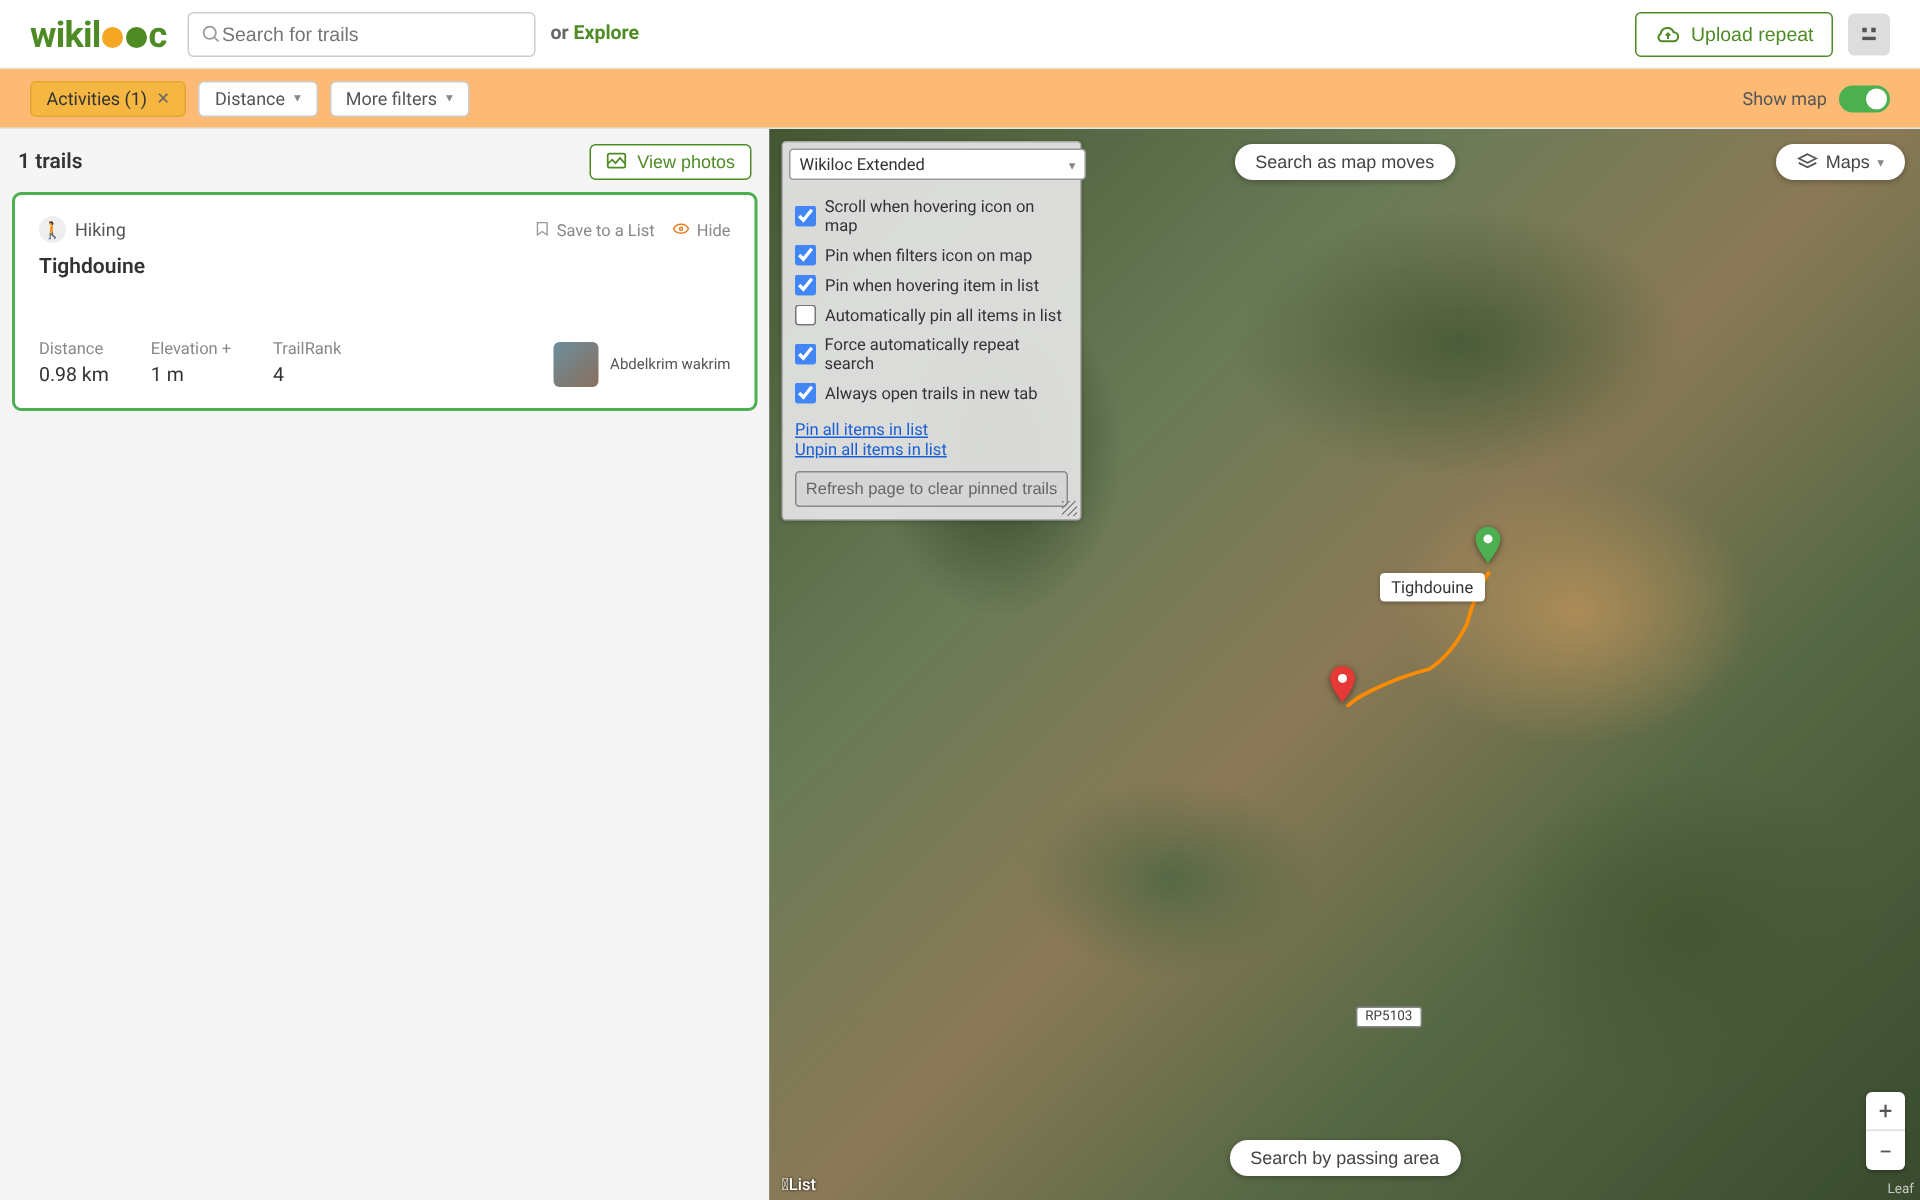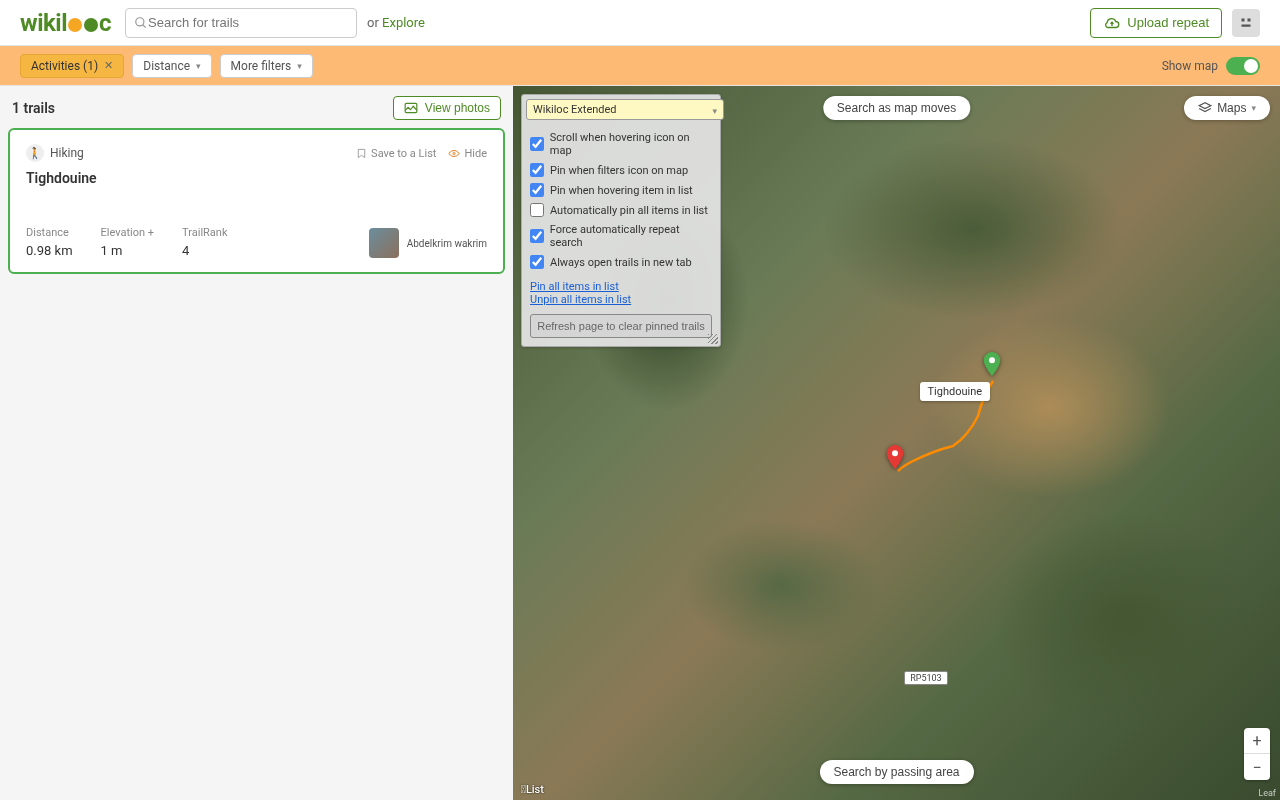--- a/index.html
+++ b/index.html
@@ -5,69 +5,69 @@
 * { box-sizing: border-box; margin: 0; padding: 0; }
 body { font-family: -apple-system, BlinkMacSystemFont, "Segoe UI", Roboto, Arial, sans-serif; font-size: 13px; color: #333; background: #fff; overflow: hidden; }
 
 
 .header { display: flex; align-items: center; padding: 8px 20px; border-bottom: 1px solid #e5e5e5; height: 46px; }
 .logo { font-size: 24px; font-weight: bold; color: #4e8b24; letter-spacing: -0.5px; margin-right: 14px; display:flex; align-items:center;}
 .logo .o1 { display:inline-block; width:14px; height:14px; border-radius:50%; background:#f5a623; margin: 0 1px; position:relative; top:2px;}
 .logo .o2 { display:inline-block; width:14px; height:14px; border-radius:50%; background:#4e8b24; margin: 0 1px; position:relative; top:2px;}
 .search-wrap { display:flex; align-items:center; border:1px solid #ccc; border-radius:4px; height:30px; width:232px; padding:0 8px; background:#fff;}
 .search-wrap input { border:none; outline:none; flex:1; font-size:13px; background:transparent;}
-.or-explore { margin-left: 10px; font-size:13px; color:#666;}
+.or-explore { margin-left: 10px; font-size:13px; color:#666;font-weight:bold;}
 .or-explore a { color:#4e8b24; text-decoration:none;}
 .header-right { margin-left:auto; display:flex; align-items:center; gap:10px;}
 .upload-btn { display:flex; align-items:center; gap:6px; border:1px solid #4e8b24; color:#4e8b24; padding:5px 12px; border-radius:4px; font-size:13px; background:#fff; cursor:pointer;}
 .avatar-box { width:28px; height:28px; background:#ddd; border-radius:4px; display:flex; align-items:center; justify-content:center; font-size:16px;}
 
 
 .filter-bar { display:flex; align-items:center; padding:8px 20px; border-bottom:1px solid #e5e5e5; height:40px; background:#fdba74;}
 .chip { display:inline-flex; align-items:center; gap:6px; border:1px solid #ccc; border-radius:4px; padding:4px 10px; font-size:12px; margin-right:8px; background:#fff; cursor:pointer; color:#555;}
 .chip.active { background:#f5b742; border-color:#e5a632; color:#333;}
 .chip .x { font-size:11px; color:#666; cursor:pointer;}
 .chev { font-size:9px; color:#888;}
 .filter-right { margin-left:auto; display:flex; align-items:center; gap:8px;}
 .toggle { width:34px; height:18px; background:#4caf50; border-radius:10px; position:relative; cursor:pointer;}
 .toggle::after { content:""; position:absolute; right:2px; top:2px; width:14px; height:14px; background:#fff; border-radius:50%;}
 
 
 .main { display:flex; height:calc(800px - 86px);}
 .left-panel { width:513px; background:#f5f5f5; padding:10px 8px; overflow-y:auto;}
 .results-head { display:flex; align-items:center; justify-content:space-between; margin-bottom:8px; padding: 0 4px;}
 .results-head h3 { font-size:14px; font-weight:600;}
-.view-photos { display:flex; align-items:center; gap:7px; border:1px solid #4e8b24; color:#4e8b24; padding:4px 10px; border-radius:4px; font-size:12px; background:#fff; cursor:pointer;}
+.view-photos { display:flex; align-items:flex-start; gap:7px; border:1px solid #4e8b24; color:#4e8b24; padding:4px 10px; border-radius:4px; font-size:12px; background:#fff; cursor:pointer;}
 .trail-card { background:#fff; border:2px solid #4caf50; border-radius:6px; padding:14px 16px; }
 .card-top { display:flex; align-items:center; justify-content:space-between;}
 .activity-tag { display:flex; align-items:center; gap:6px; font-size:12px; color:#555;}
 .activity-tag .ico { width:18px; height:18px; border-radius:50%; background:#eee; display:flex; align-items:center; justify-content:center; font-size:11px;}
 .card-actions { display:flex; gap:12px; font-size:11px; color:#888;}
-.card-actions span { display:flex; align-items:center; gap:4px; cursor:pointer;}
+.card-actions span { display:flex; align-items:flex-start; gap:4px; cursor:pointer;}
 .trail-title { font-size:14px; font-weight:600; margin-top:8px; color:#333;}
 .stats-row { display:flex; align-items:flex-end; justify-content:space-between; margin-top:40px;}
 .stats { display:flex; gap:28px;}
 .stat .lbl { font-size:11px; color:#888; margin-bottom:4px;}
 .stat .val { font-size:13px; color:#333;}
 .author { display:flex; align-items:center; gap:8px;}
 .author .pic { width:30px; height:30px; border-radius:4px; background:linear-gradient(135deg,#6b8e9e,#8b6f5c);}
 .author .name { font-size:10px; color:#555;}
 
 
 .map-panel { flex:1; position:relative; background:#3a4a3a;}
 .map-bg { position:absolute; inset:0; background:
   radial-gradient(ellipse 200px 150px at 70% 45%, #a88b5c 0%, transparent 60%),
   radial-gradient(ellipse 180px 120px at 35% 70%, #5a6b4a 0%, transparent 55%),
   radial-gradient(ellipse 220px 180px at 80% 75%, #4a5a3a 0%, transparent 60%),
   radial-gradient(ellipse 150px 200px at 20% 30%, #3a4a2f 0%, transparent 55%),
   radial-gradient(ellipse 250px 150px at 60% 20%, #4f5f3f 0%, transparent 60%),
   linear-gradient(135deg, #4a5a3a 0%, #6b7b5a 30%, #8a7a5a 50%, #5a6b4a 70%, #3f4f35 100%);
   filter:contrast(1.1);}
 .map-overlay-panel { position:absolute; top:8px; left:8px; width:200px; background:rgba(230,230,230,0.92); border:1px solid #aaa; border-radius:3px; padding:0; font-size:11px; box-shadow:0 1px 3px rgba(0,0,0,0.2);}
-.panel-select { width:100%; border:1px solid #999; background:#fef9c3; padding:3px 6px; font-size:11px; border-radius:3px; display:flex; justify-content:space-between; align-items:flex-end; cursor:pointer; margin:4px;}
+.panel-select { width:100%; border:1px solid #999; background:#ffffff; padding:3px 6px; font-size:11px; border-radius:3px; display:flex; justify-content:space-between; align-items:flex-end; cursor:pointer; margin:4px;}
 .panel-body { padding:4px 8px 8px;}
 .check-row { display:flex; align-items:center; gap:6px; padding:3px 0; font-size:11px;}
 .check-row input { width:14px; height:14px; accent-color:#4285f4;}
 .panel-links { display:flex; justify-content:space-between; padding:8px 0 4px; font-size:11px;flex-direction:column;}
 .panel-links a { color:#1a5fd6; text-decoration:underline; cursor:pointer;}
 .refresh-btn { width:100%; border:1px solid #888; background:#d5d5d5; padding:5px; font-size:11px; color:#666; border-radius:3px; cursor:pointer; margin-top:4px;}
 .resize-grip { position:absolute; right:2px; bottom:2px; width:10px; height:10px; background:repeating-linear-gradient(135deg,#888 0,#888 1px,transparent 1px,transparent 3px); cursor:nwse-resize;}
 
 .map-btn { position:absolute; background:#fff; border-radius:14px; padding:5px 14px; font-size:12px; color:#444; box-shadow:0 1px 4px rgba(0,0,0,0.3); cursor:pointer; border:none;}
 .search-move { top:10px; left:50%; transform:translateX(-50%);}

